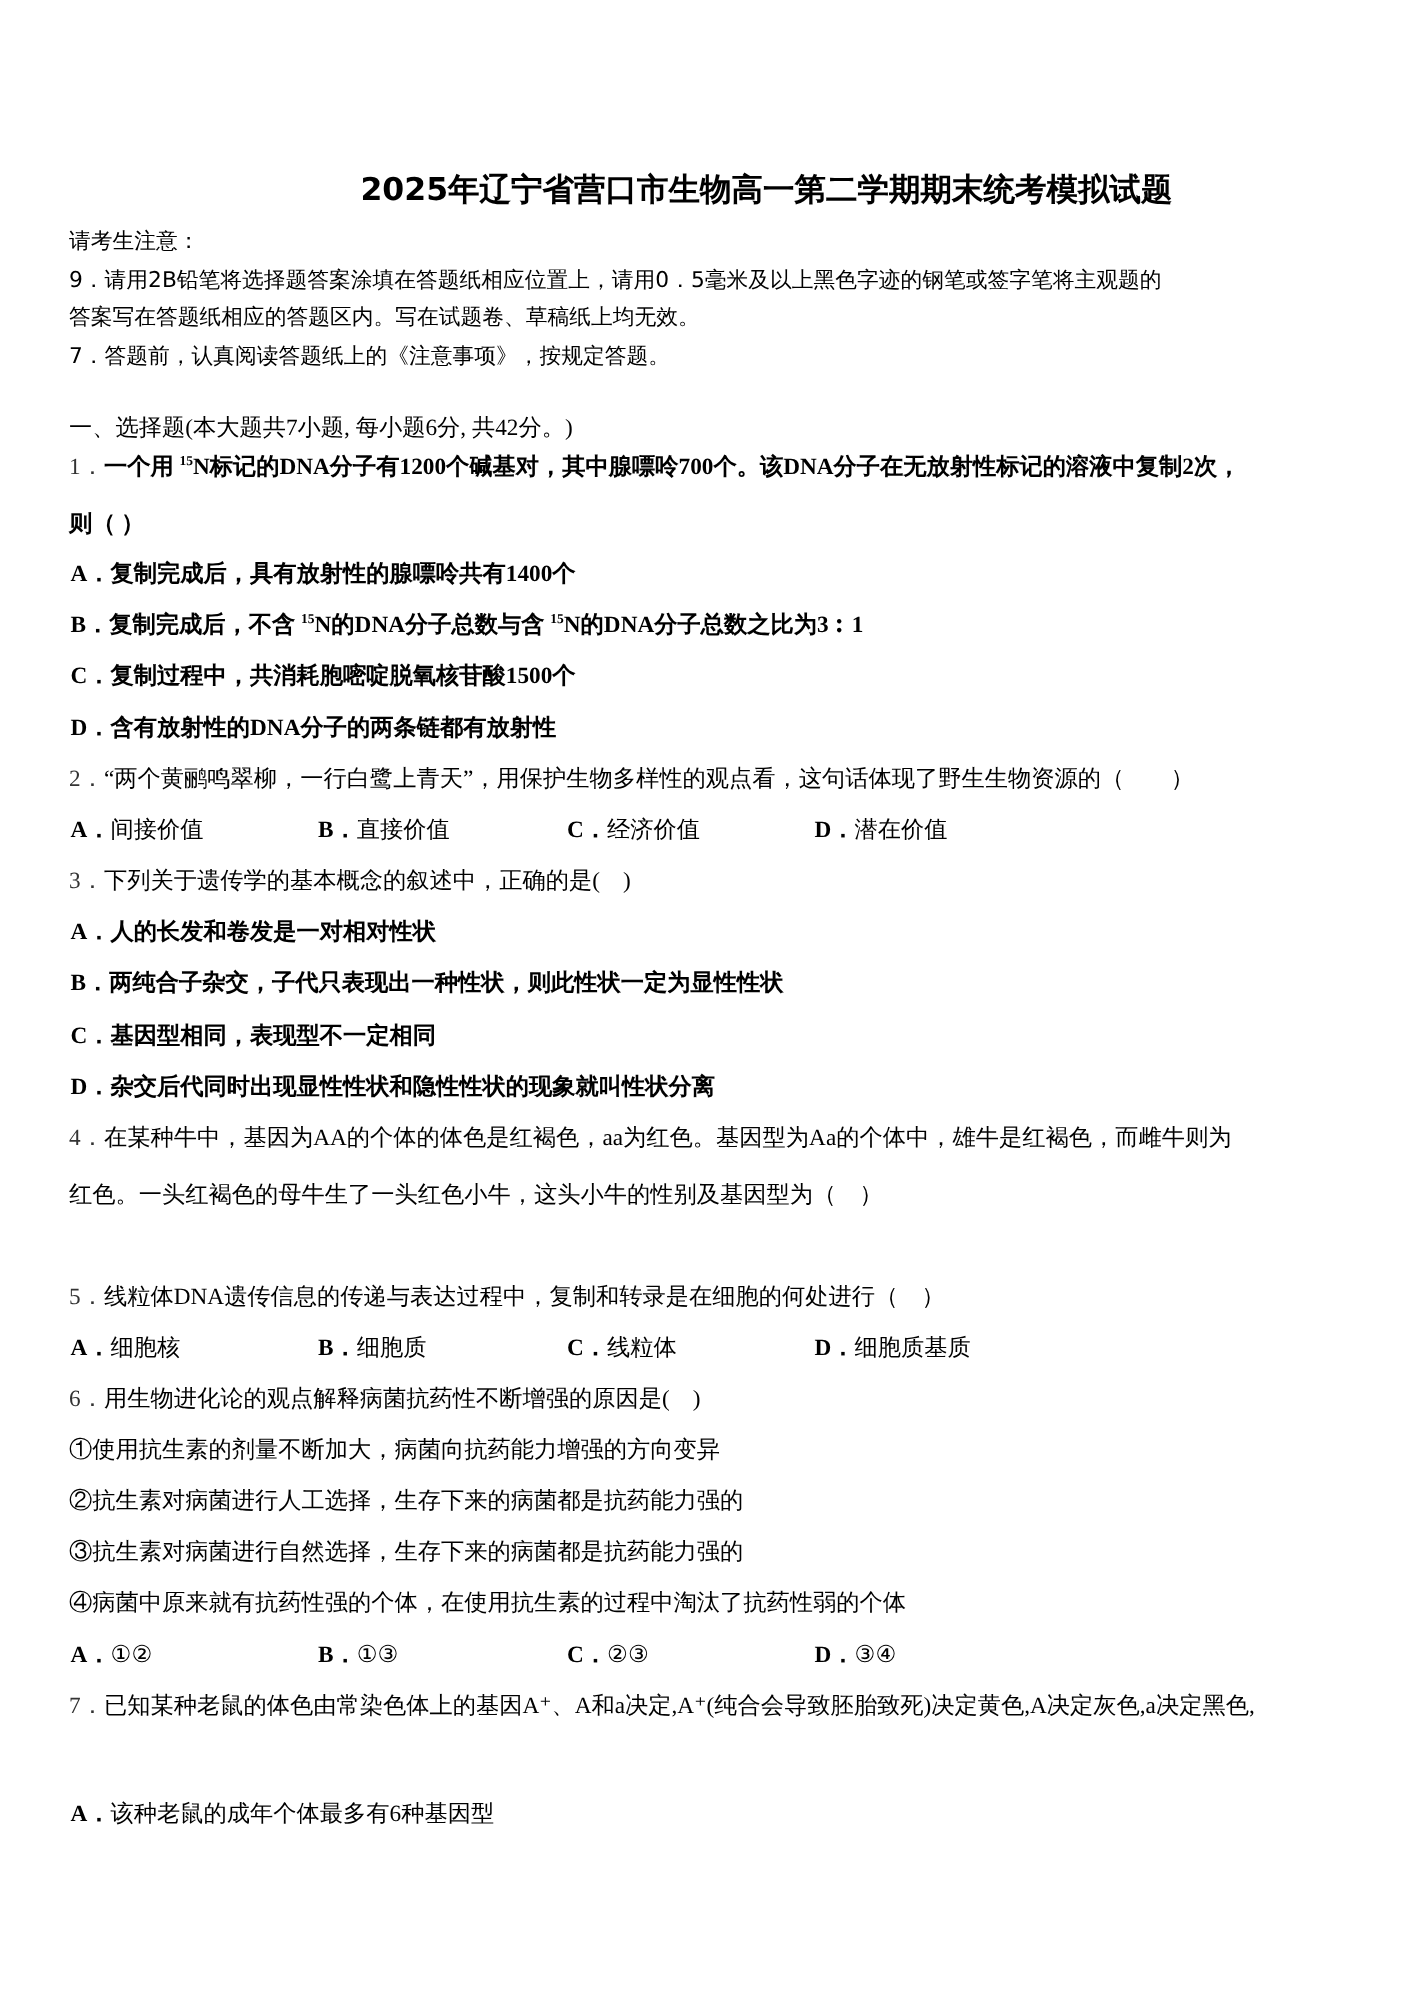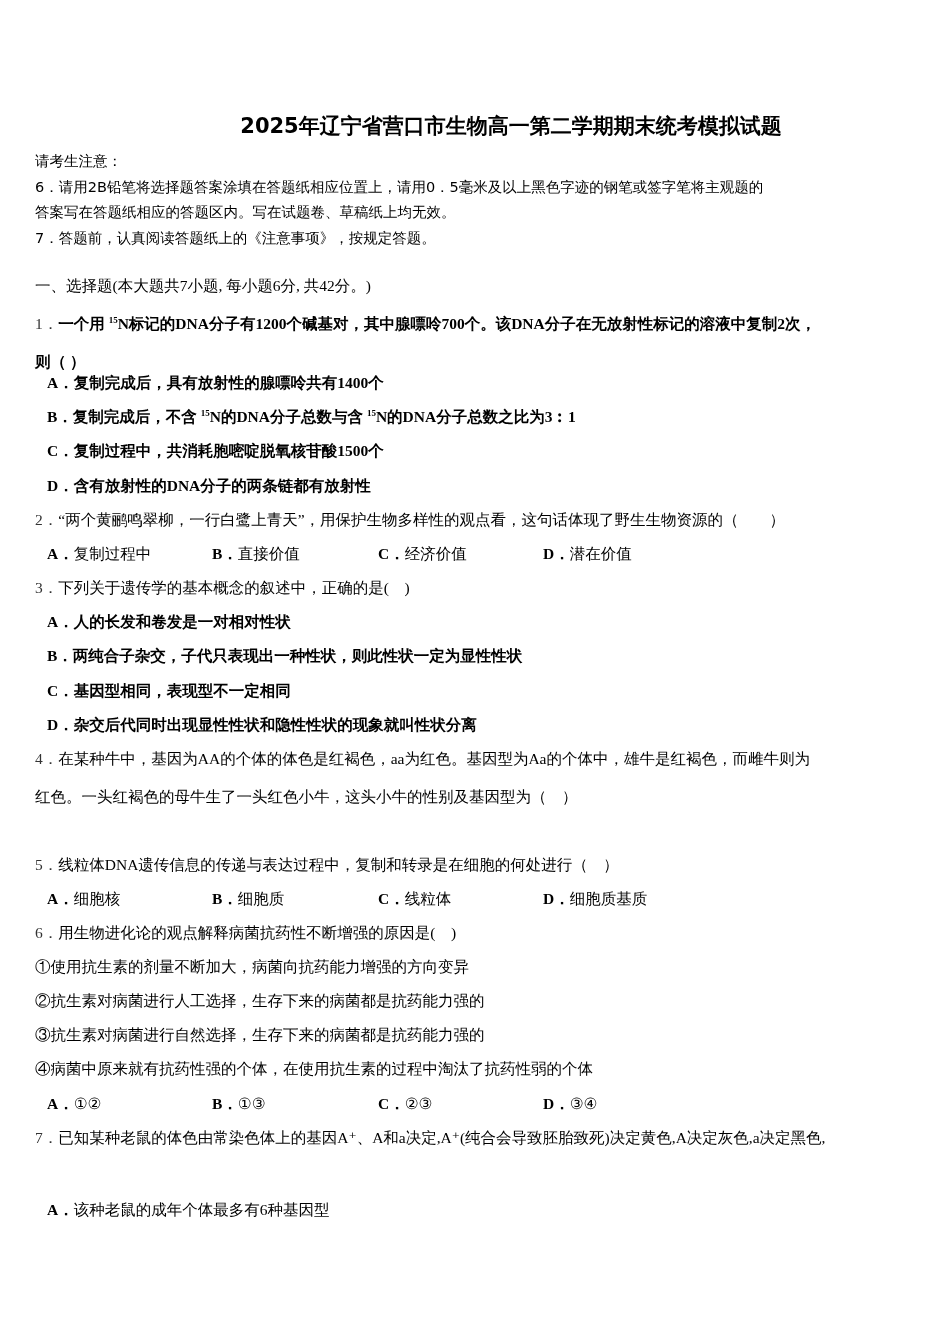--- a/index.html
+++ b/index.html
@@ -1,51 +1,51 @@
 <!DOCTYPE html>
 <html><head>
 <meta charset="utf-8">
 <style>
   html, body { margin: 0; padding: 0; background: #ffffff; }
   body { width: 950px; height: 1344px; position: relative; overflow: hidden; font-family: "Liberation Serif", "DejaVu Serif", serif; color: #000; }
   .page { position: absolute; left: 0; top: 0; width: 950px; height: 1344px; }
   .title { position: absolute; left: 0; top: 112px; width: 950px; text-align: center; font-family: "DejaVu Sans", "Liberation Sans", sans-serif; font-weight: bold; font-size: 21px; letter-spacing: 0px; padding-left: 36px; }
-  .line { position: absolute; left: 35px; white-space: nowrap; font-size: 15.5px; line-height: 20px; }
+  .line { position: absolute; left: 46px; white-space: nowrap; font-size: 15.5px; line-height: 20px; }
   .notice { font-family: "DejaVu Sans", "Liberation Sans", sans-serif; font-size: 14.5px; }
-  .bold { font-weight: bold; margin-top: 12px; }
+  .bold { font-weight: bold; }
   .qnum { color: #333; font-weight: normal; }
   sup { font-size: 9px; vertical-align: 6px; line-height: 0; }
   .opt { position: absolute; white-space: nowrap; font-size: 15.5px; line-height: 20px; font-weight: bold; }
   .opt .t { font-weight: normal; }
 </style>
 </head>
 <body>
 
 <div class="page">
 
   <div class="title">2025年辽宁省营口市生物高一第二学期期末统考模拟试题</div>
 
   <div class="line notice" style="top:151px">请考生注意：</div>
-  <div class="line notice" style="top:177px">6．请用2B铅笔将选择题答案涂填在答题纸相应位置上，请用0．5毫米及以上黑色字迹的钢笔或签字笔将主观题的</div>
+  <div class="line notice" style="top:177px">9．请用2B铅笔将选择题答案涂填在答题纸相应位置上，请用0．5毫米及以上黑色字迹的钢笔或签字笔将主观题的</div>
   <div class="line notice" style="top:202px">答案写在答题纸相应的答题区内。写在试题卷、草稿纸上均无效。</div>
   <div class="line notice" style="top:228px">7．答题前，认真阅读答题纸上的《注意事项》，按规定答题。</div>
 
   <div class="line" style="top:276px">一、选择题(本大题共7小题, 每小题6分, 共42分。)</div>
 
   <div class="line bold" style="top:302px">
     <span class="qnum">1．</span><span>一个用</span>&nbsp;<sup>15</sup><span>N标记的DNA分子有1200个碱基对，其中腺嘌呤700个。该DNA分子在无放射性标记的溶液中复制2次，</span>
   </div>
   <div class="line bold" style="top:340px">则（ ）</div>
   <div class="opt" style="left:47px;top:373px"><span>A．</span><span>复制完成后，具有放射性的腺嘌呤共有1400个</span></div>
   <div class="opt" style="left:47px;top:407px"><span>B．</span><span>复制完成后，不含</span>&nbsp;<sup>15</sup><span>N的DNA分子总数与含</span>&nbsp;<sup>15</sup><span>N的DNA分子总数之比为3︰1</span></div>
   <div class="opt" style="left:47px;top:441px"><span>C．</span><span>复制过程中，共消耗胞嘧啶脱氧核苷酸1500个</span></div>
   <div class="opt" style="left:47px;top:476px"><span>D．</span><span>含有放射性的DNA分子的两条链都有放射性</span></div>
 
   <div class="line" style="top:510px"><span class="qnum">2．</span><span>“两个黄鹂鸣翠柳，一行白鹭上青天”，用保护生物多样性的观点看，这句话体现了野生生物资源的（　　）</span></div>
-  <div class="opt" style="left:47px;top:544px"><span>A．</span><span class="t">复制过程中</span></div>
+  <div class="opt" style="left:47px;top:544px"><span>A．</span><span class="t">间接价值</span></div>
   <div class="opt" style="left:212px;top:544px"><span>B．</span><span class="t">直接价值</span></div>
   <div class="opt" style="left:378px;top:544px"><span>C．</span><span class="t">经济价值</span></div>
   <div class="opt" style="left:543px;top:544px"><span>D．</span><span class="t">潜在价值</span></div>
 
   <div class="line" style="top:578px"><span class="qnum">3．</span><span>下列关于遗传学的基本概念的叙述中，正确的是(　)</span></div>
   <div class="opt" style="left:47px;top:612px"><span>A．</span><span>人的长发和卷发是一对相对性状</span></div>
   <div class="opt" style="left:47px;top:646px"><span>B．</span><span>两纯合子杂交，子代只表现出一种性状，则此性状一定为显性性状</span></div>
   <div class="opt" style="left:47px;top:681px"><span>C．</span><span>基因型相同，表现型不一定相同</span></div>
   <div class="opt" style="left:47px;top:715px"><span>D．</span><span>杂交后代同时出现显性性状和隐性性状的现象就叫性状分离</span></div>
 

